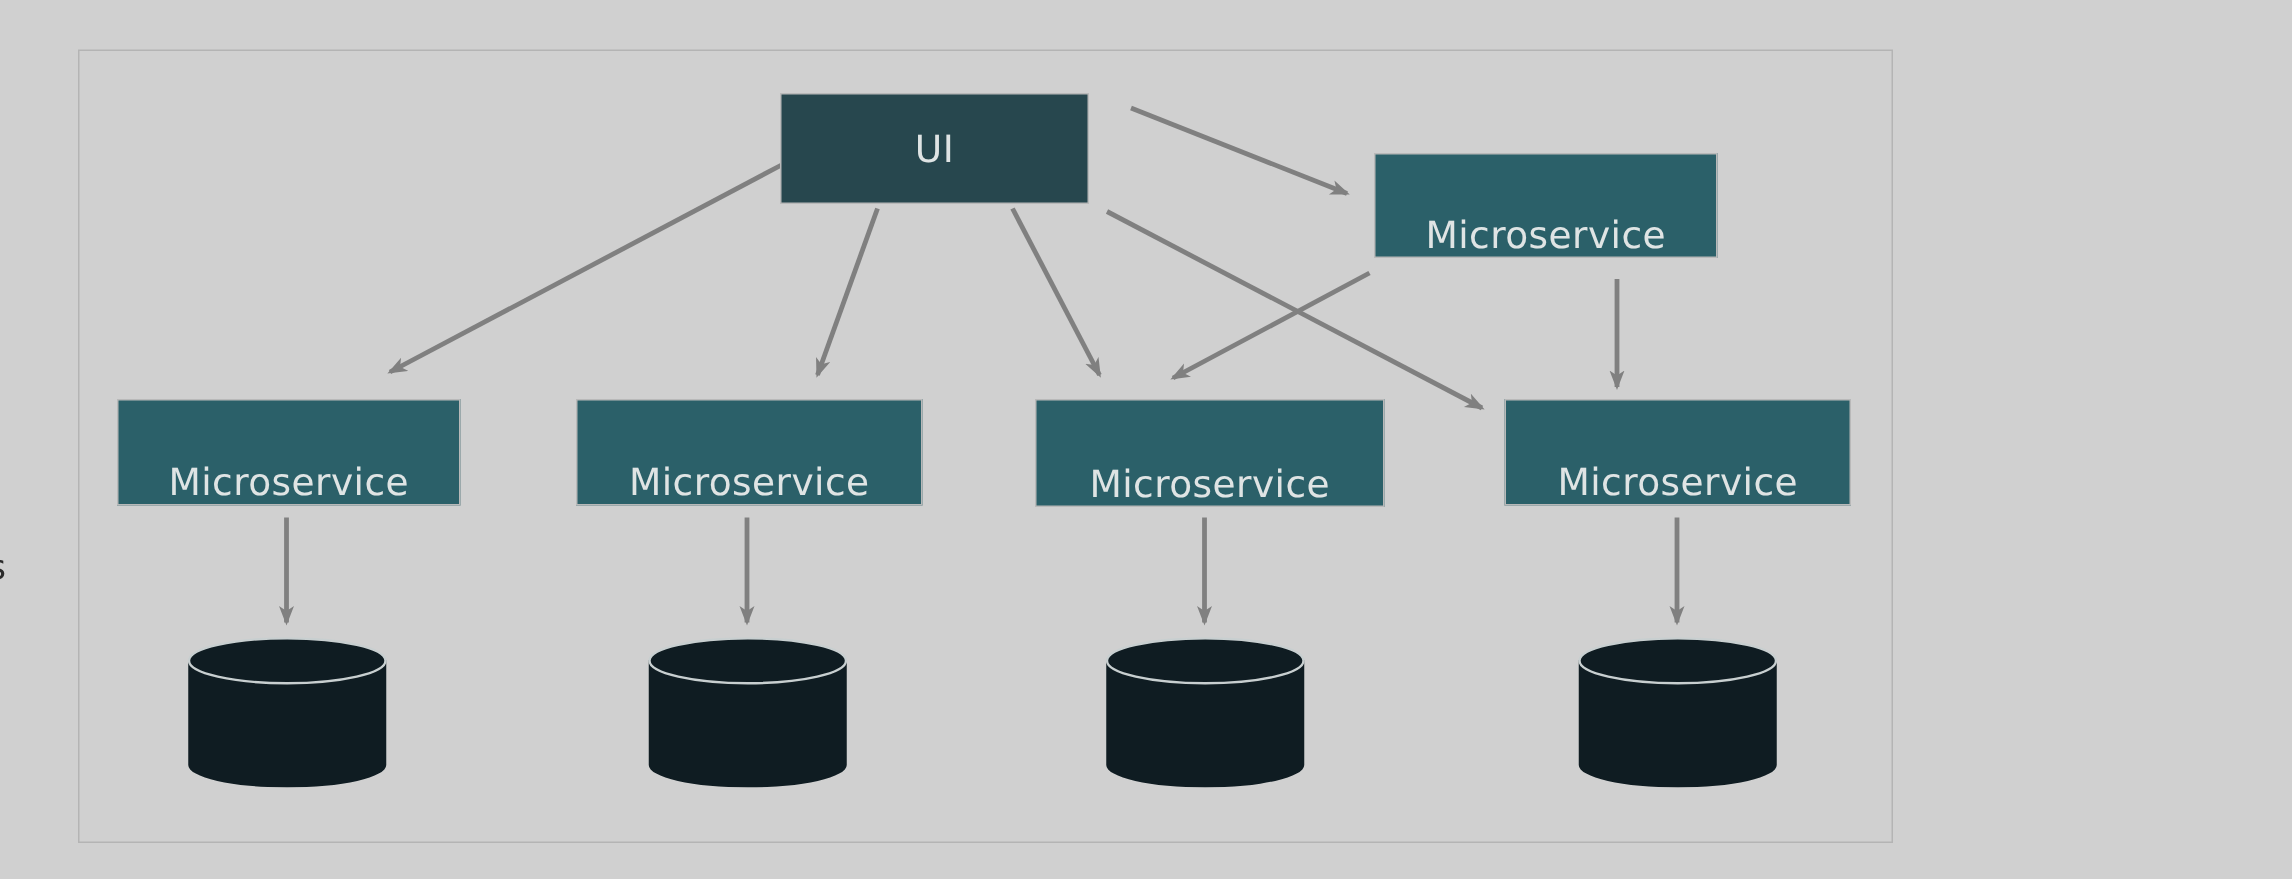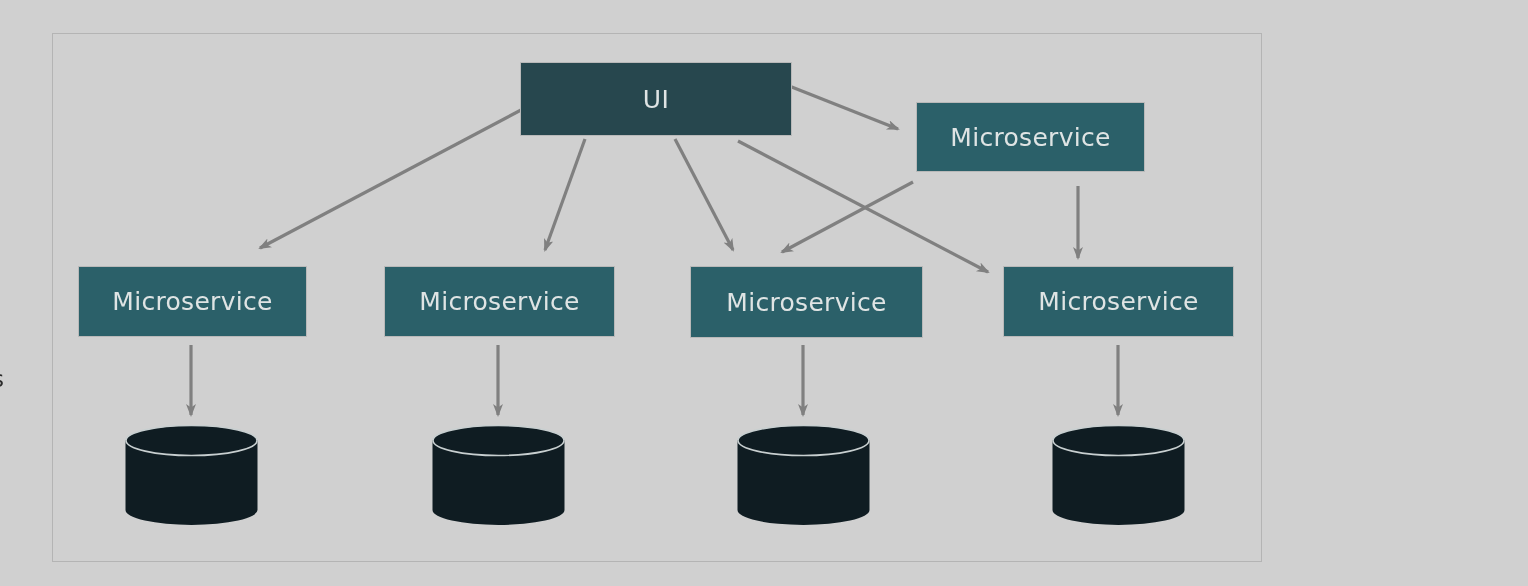--- a/index.html
+++ b/index.html
@@ -59,20 +59,21 @@
     color: #dfe4e4;
     font-size: 25px;
     letter-spacing: 0.3px;
     border: 1px solid #b9b9b9;
   }
   .node-ui {
     background: #27474e;
   }
   .node-ms {
     background: #2b6069;
+    align-items: flex-end;
   }
   .db {
     position: absolute;
   }
 </style>
 </head>
 <body>
 
 <div id="stage">
 
@@ -95,21 +96,21 @@
         <line x1="913" y1="182" x2="782" y2="252" marker-end="url(#arrowhead)"></line>
         <line x1="1078" y1="186" x2="1078" y2="258" marker-end="url(#arrowhead)"></line>
         <line x1="191" y1="345" x2="191" y2="415" marker-end="url(#arrowhead)"></line>
         <line x1="498" y1="345" x2="498" y2="415" marker-end="url(#arrowhead)"></line>
         <line x1="803" y1="345" x2="803" y2="415" marker-end="url(#arrowhead)"></line>
         <line x1="1118" y1="345" x2="1118" y2="415" marker-end="url(#arrowhead)"></line>
       </g>
   </svg>
 
   <div id="node-layer">
-      <div class="node node-ui" style="left: 520px; top: 62px; width: 272px; height: 74px; background: rgb(39, 71, 78); border-color: rgb(185, 185, 185); color: rgb(223, 228, 228);">
+      <div class="node node-ui" style="left: 520px; top: 62px; width: 206px; height: 74px; background: rgb(39, 71, 78); border-color: rgb(185, 185, 185); color: rgb(223, 228, 228);">
         <span>UI</span>
       </div>
       <div class="node node-ms" style="left: 916px; top: 102px; width: 229px; height: 70px; background: rgb(43, 96, 105); border-color: rgb(185, 185, 185); color: rgb(223, 228, 228);">
         <span>Microservice</span>
       </div>
       <div class="node node-ms" style="left: 78px; top: 266px; width: 229px; height: 71px; background: rgb(43, 96, 105); border-color: rgb(185, 185, 185); color: rgb(223, 228, 228);">
         <span>Microservice</span>
       </div>
       <div class="node node-ms" style="left: 384px; top: 266px; width: 231px; height: 71px; background: rgb(43, 96, 105); border-color: rgb(185, 185, 185); color: rgb(223, 228, 228);">
         <span>Microservice</span>

